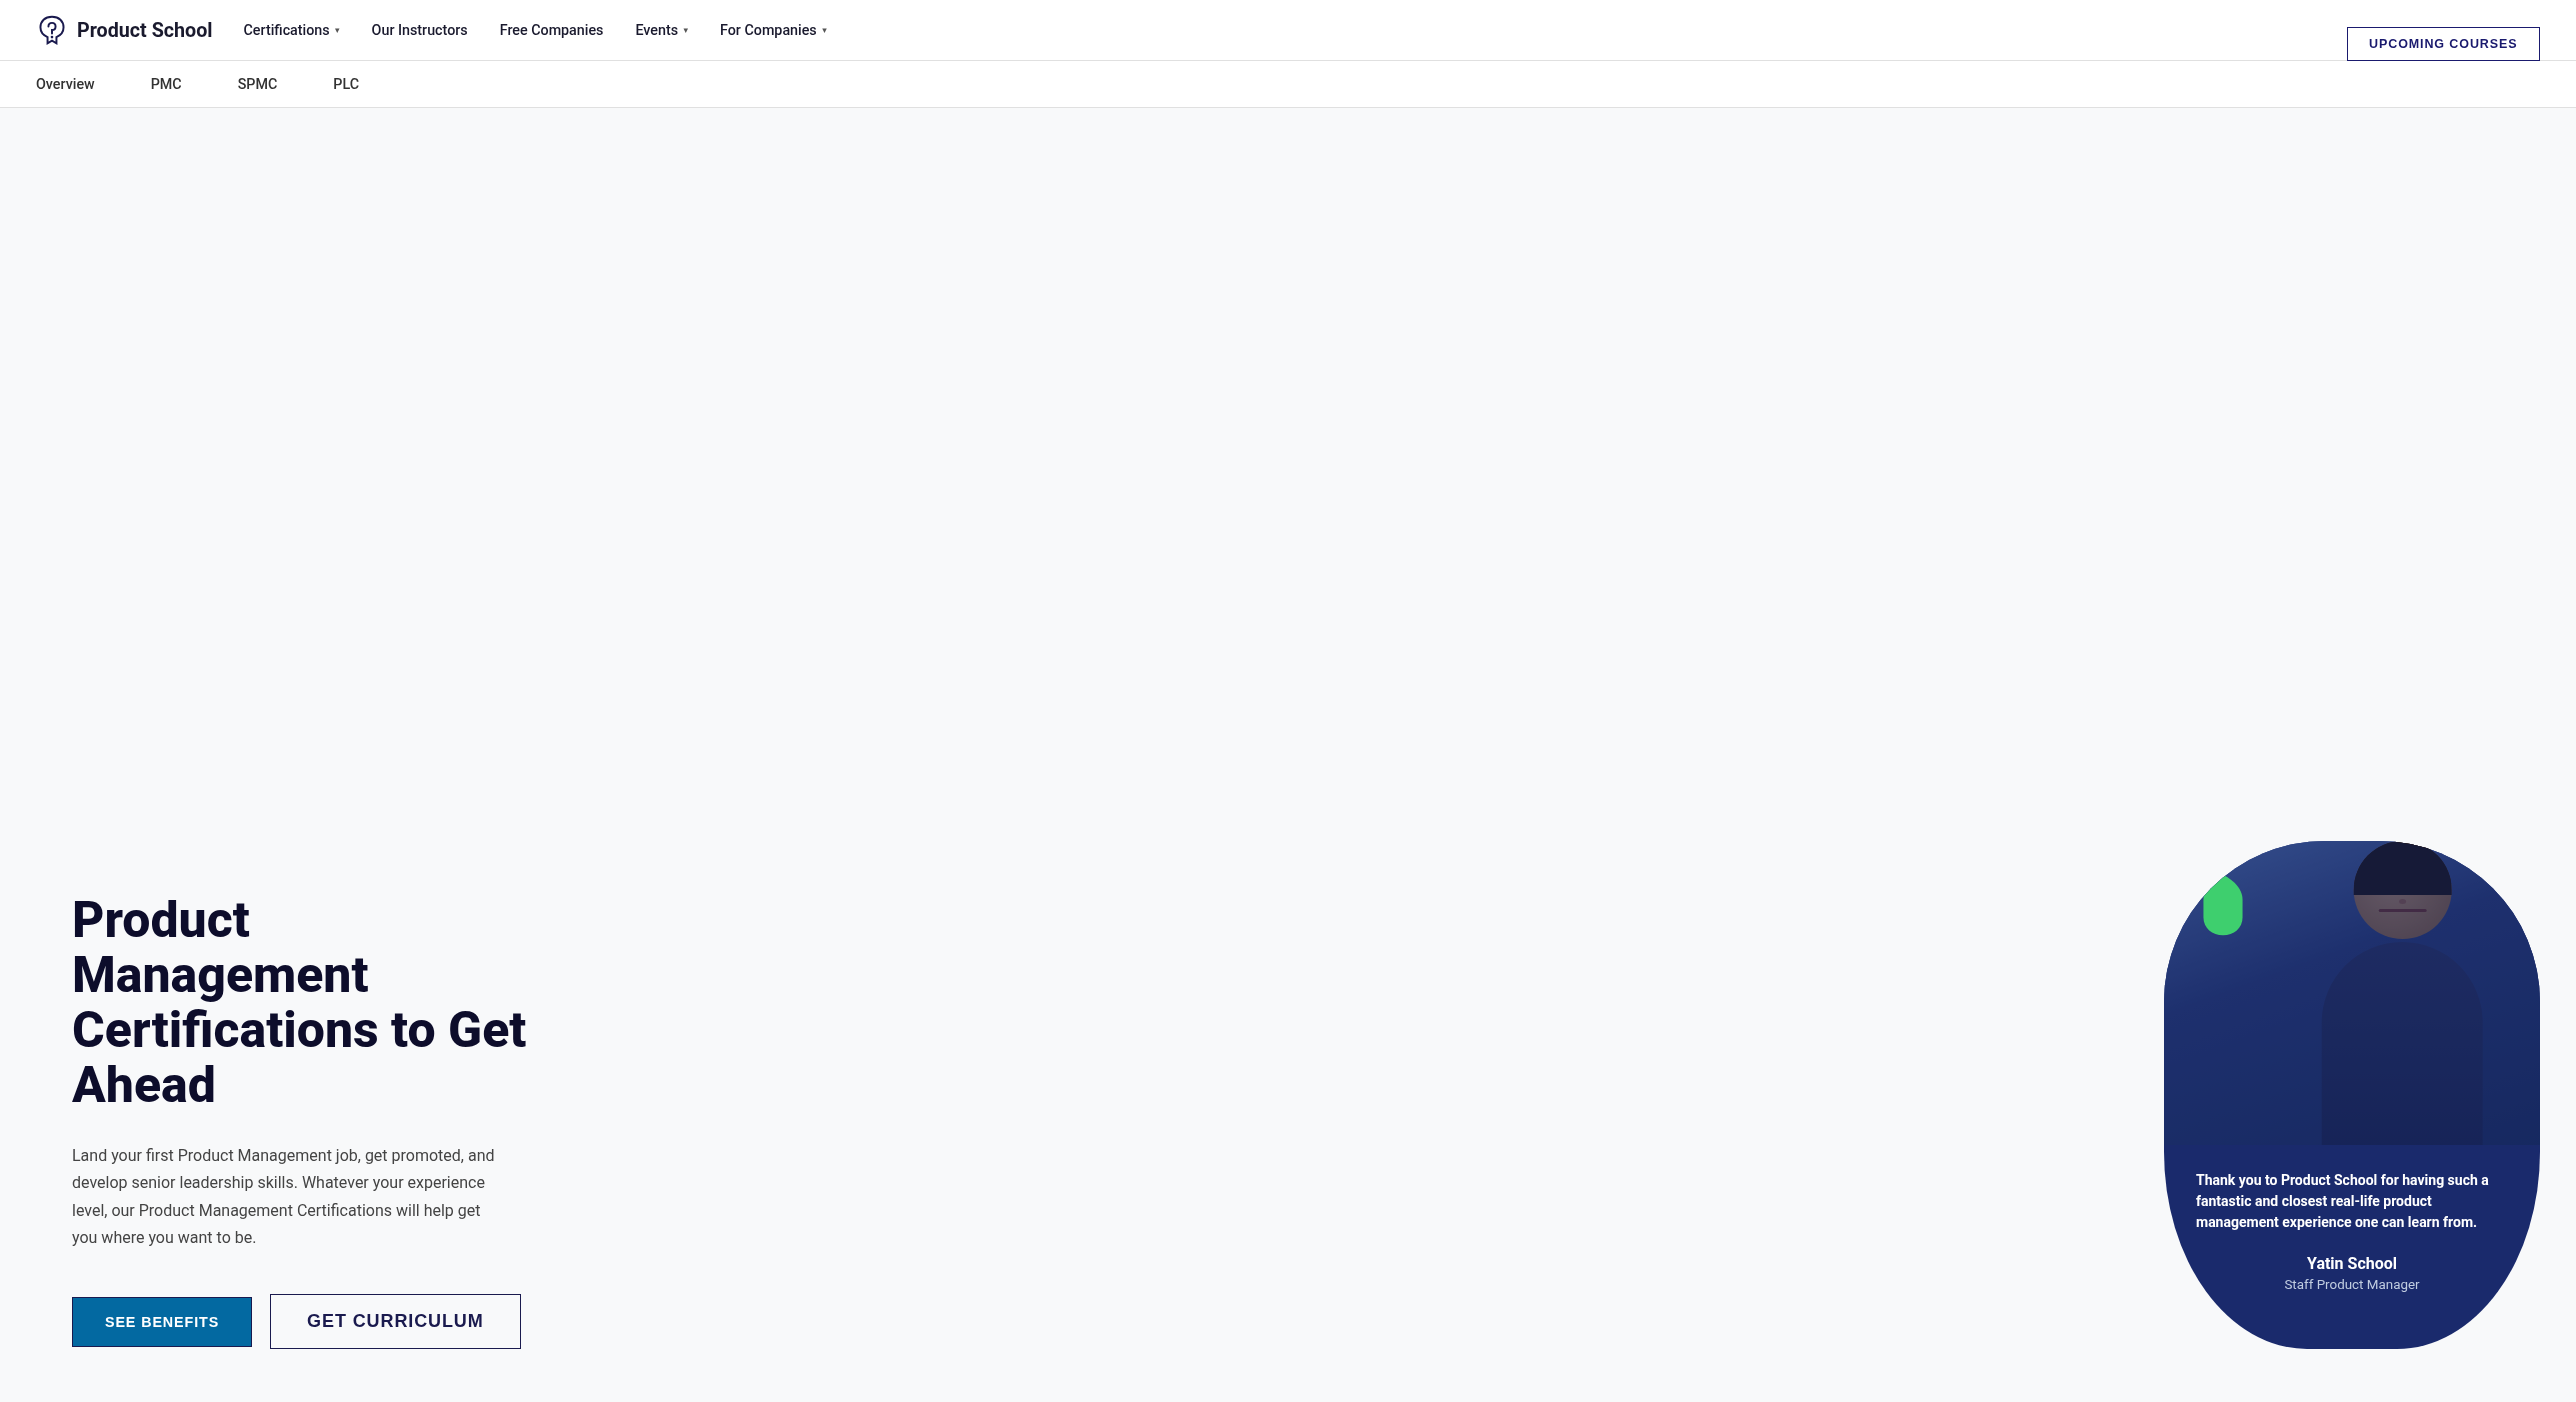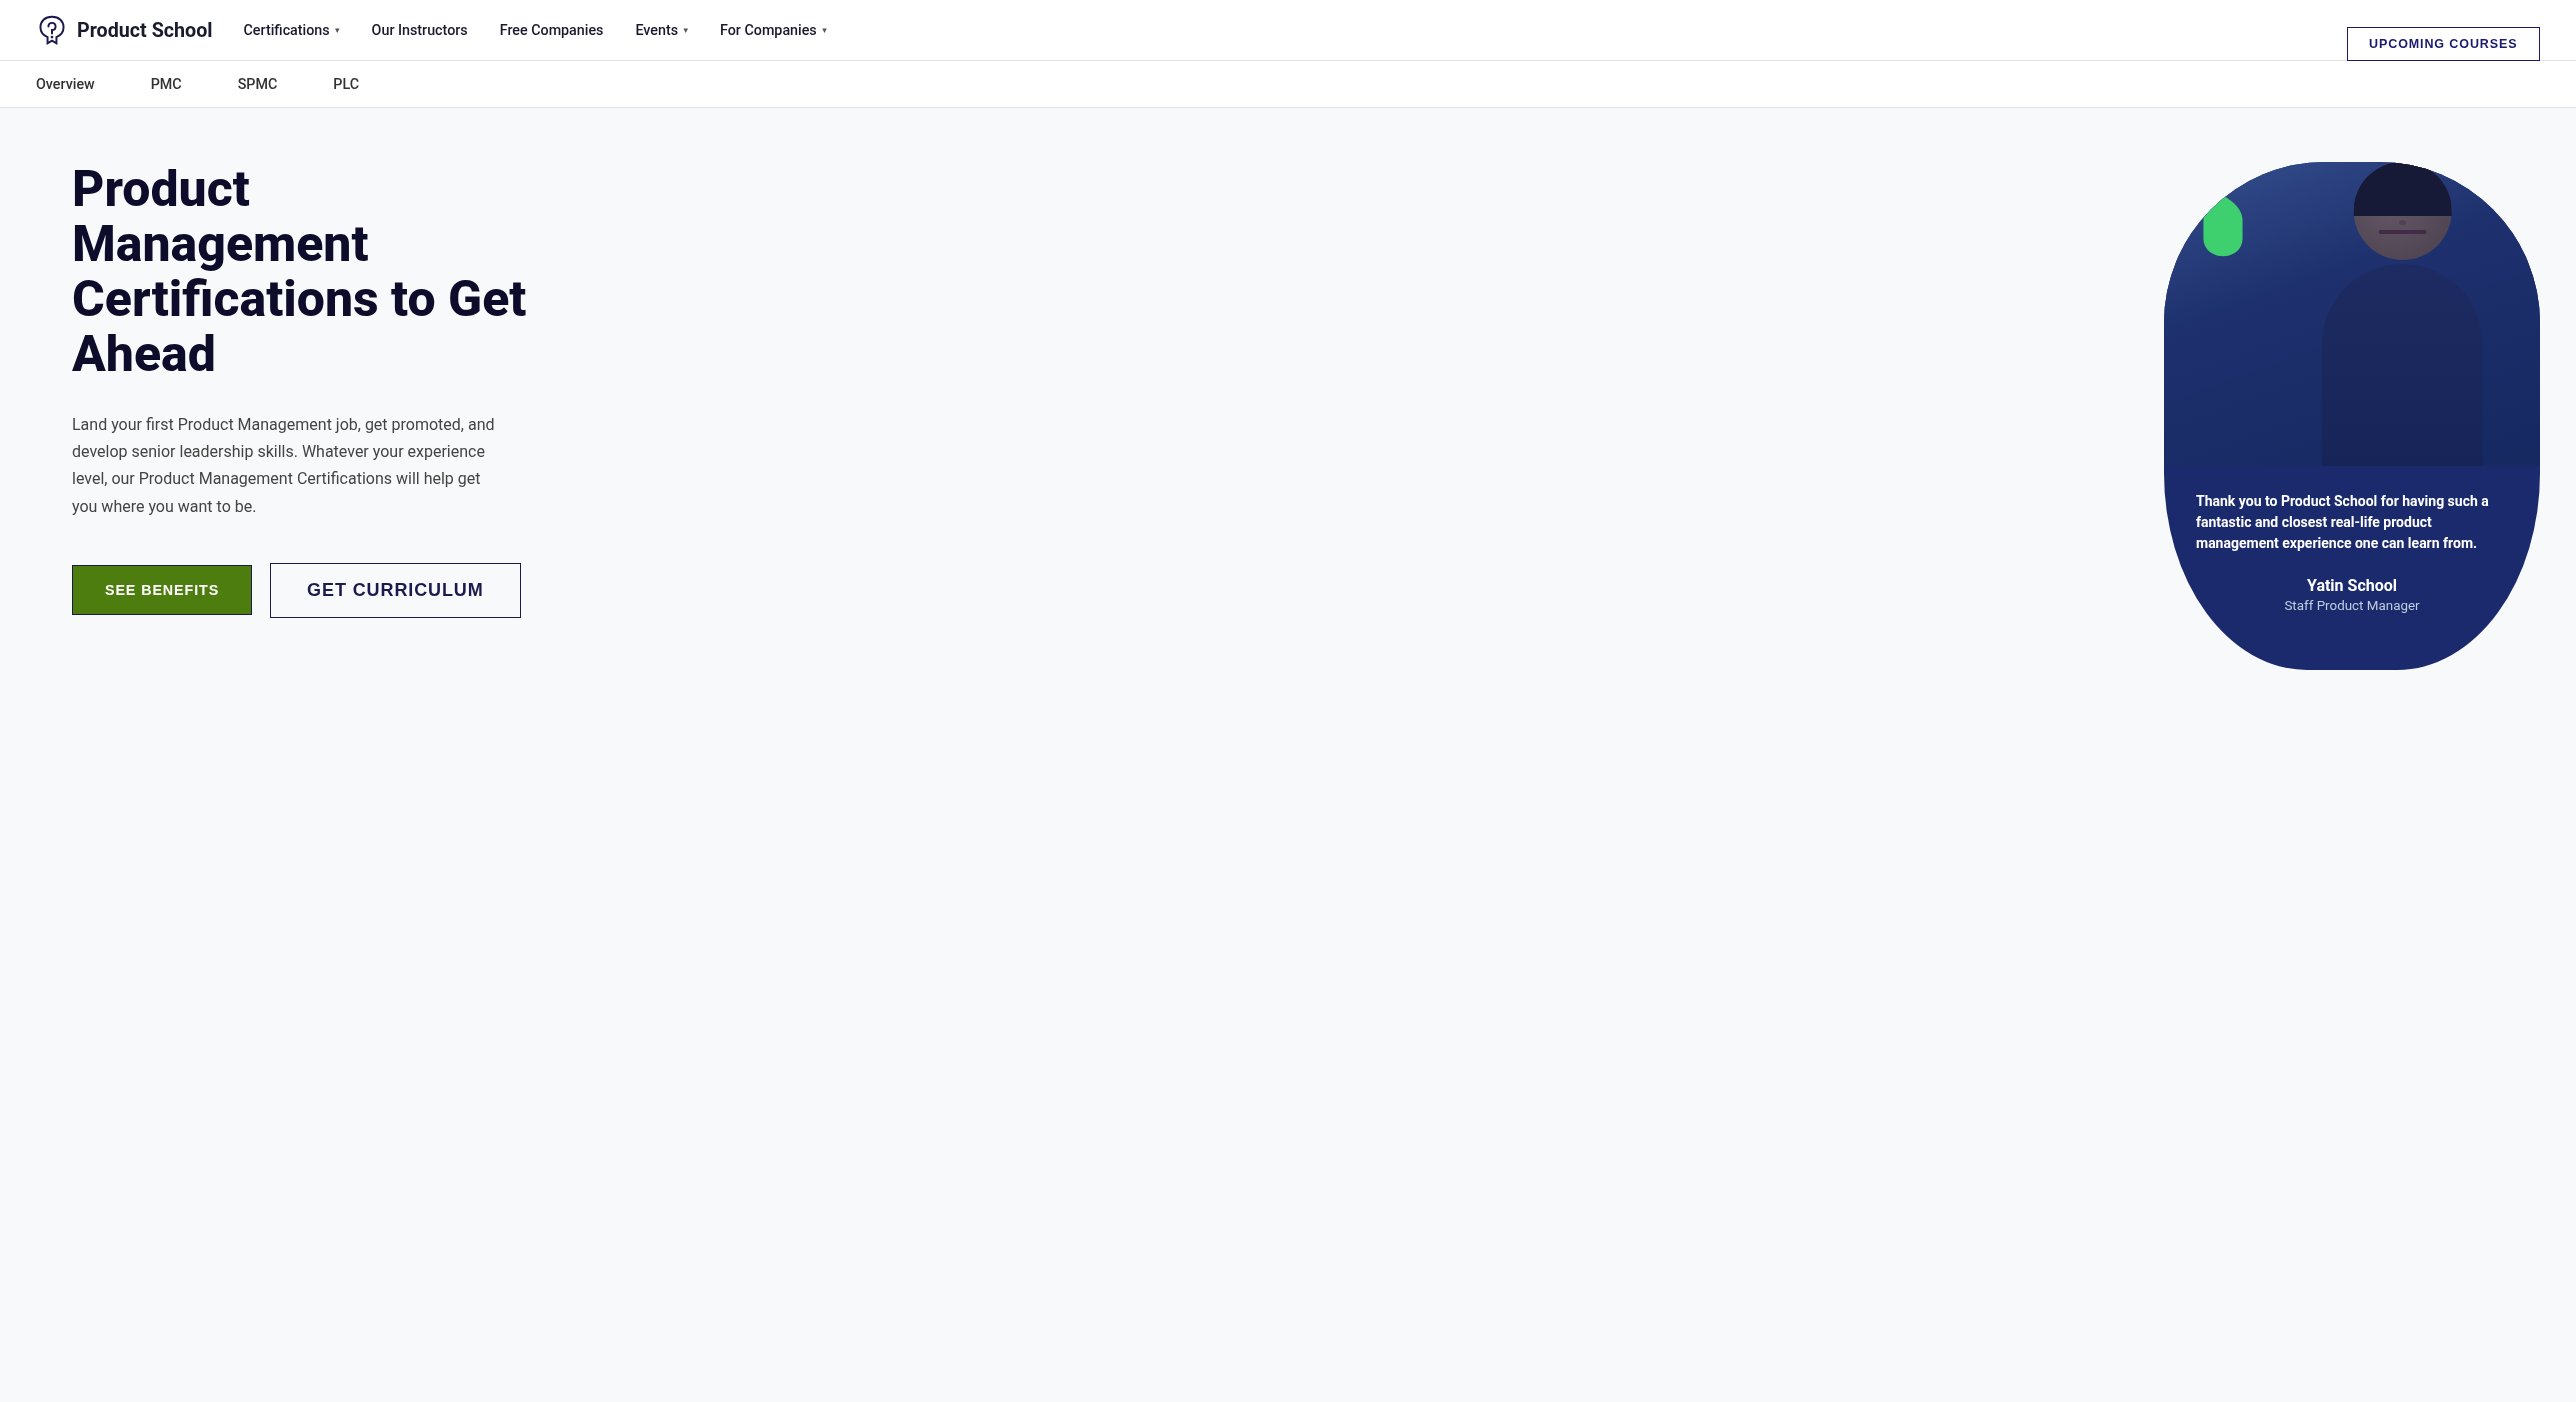--- a/index.html
+++ b/index.html
@@ -81,21 +81,21 @@
       font-size: 14.3px;
       color: #333;
       text-decoration: none;
       cursor: pointer;
       font-weight: 500;
     }
 
     
     .main {
       display: flex;
-      align-items: flex-start;
+      align-items: flex-end;
       min-height: calc(100vh - 107px);
       padding: 54px 36px 54px 72px;
       background: #f8f9fa;
       gap: 54px;
     }
 
     
     .left-content {
       flex: 0 0 auto;
       max-width: 483px;
@@ -114,21 +114,21 @@
       margin-bottom: 43px;
       max-width: 429px;
     }
     .button-row {
       display: flex;
       gap: 18px;
       align-items: center;
     }
     .btn-primary {
       padding: 16px 32px;
-      background: #4d7c0f;
+      background: #0369a1;
       color: #fff;
       font-size: 14.3px;
       font-weight: 700;
       border: 1.8px solid #1a1a4e;
       cursor: pointer;
       letter-spacing: 0.9px;
       text-transform: uppercase;
     }
     .btn-secondary {
       padding: 16px 36px;

